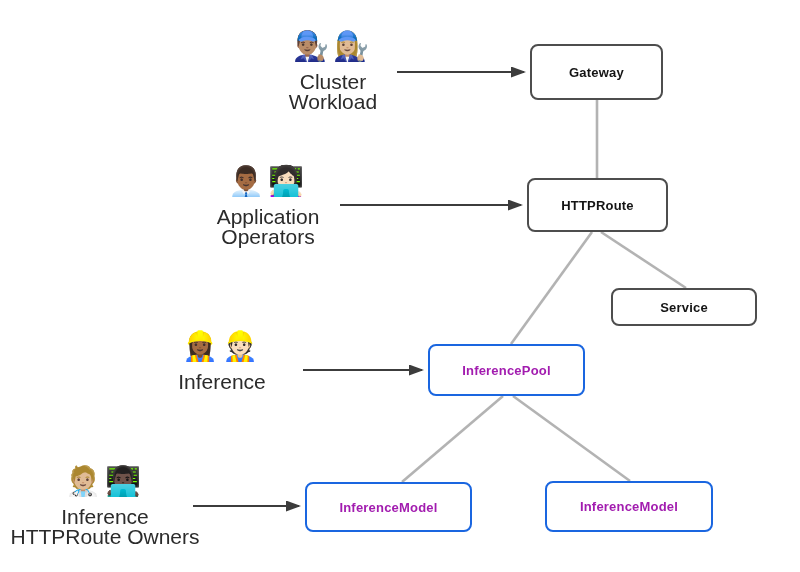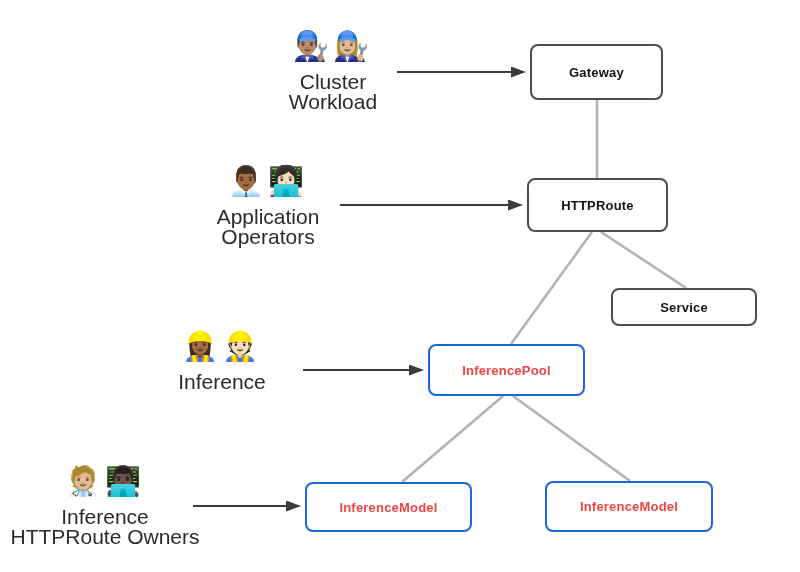--- a/index.html
+++ b/index.html
@@ -28,21 +28,21 @@
     background: #ffffff;
     border: 2.5px solid #4d4d4d;
     border-radius: 8px;
     font-weight: bold;
     font-size: 13px;
     color: #141414;
     letter-spacing: .2px;
   }
   .node.inference {
     border-color: #1a66e0;
-    color: #ef4444;
+    color: #a21caf;
   }
   #node-gateway            { left: 530px; top:  44px; width: 133px; height: 56px; }
   #node-httproute          { left: 527px; top: 178px; width: 141px; height: 54px; }
   #node-service            { left: 611px; top: 288px; width: 146px; height: 38px; }
   #node-inferencepool      { left: 428px; top: 344px; width: 157px; height: 52px; }
   #node-inferencemodel-l   { left: 305px; top: 482px; width: 167px; height: 50px; }
   #node-inferencemodel-r   { left: 545px; top: 481px; width: 168px; height: 51px; }
 
   .actor {
     position: absolute;

